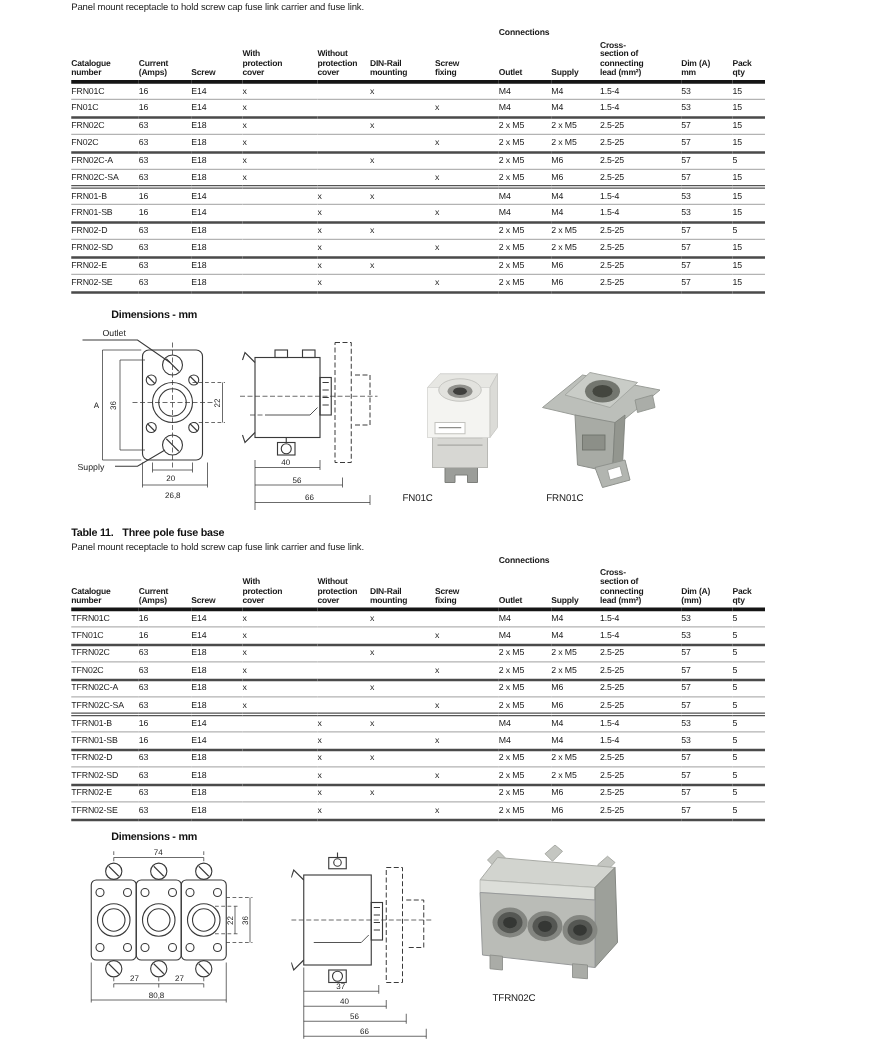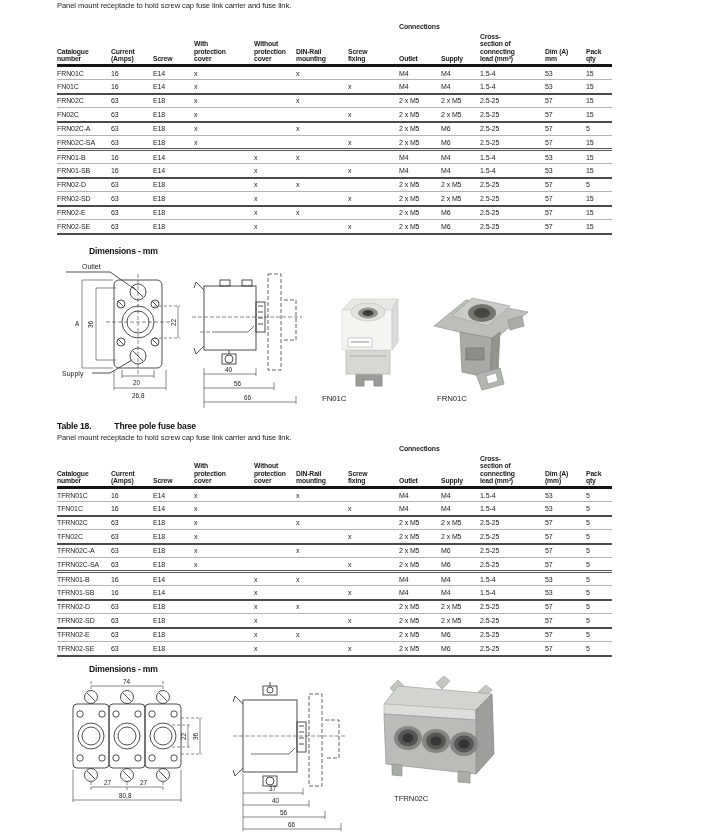--- a/index.html
+++ b/index.html
@@ -3,21 +3,21 @@
 <meta charset="utf-8">
 <style>
   * { margin:0; padding:0; box-sizing:border-box; }
   html,body { width:706px; height:840px; background:#ffffff; font-family:"Liberation Sans", sans-serif; color:#1a1a1a; }
   .page { position:relative; width:706px; height:840px; overflow:hidden; background:#fff; }
   .abs { position:absolute; }
 
   .intro { font-size:7.6px; letter-spacing:-0.1px; color:#1c1c1c; }
   .sec-heading { font-size:8.6px; font-weight:bold; letter-spacing:-0.2px; color:#111;padding-left:32px; }
   .tbl-title { font-size:8.6px; font-weight:bold; letter-spacing:-0.2px; color:#111; }
-  .tbl-title .t2 { margin-left:23px; }
+  .tbl-title .t2 { margin-left:7px; }
 
   .connections { font-size:6.9px; font-weight:bold; letter-spacing:-0.1px; }
 
   table.spec { border-collapse:collapse; table-layout:fixed; width:555px; }
   table.spec th {
     font-size:6.8px; line-height:7.3px; font-weight:bold; text-align:left;
     vertical-align:bottom; white-space:pre-line; letter-spacing:-0.15px;
     padding:0 1px 2px 0; border-bottom:3px solid #151515;
   }
   table.spec td {
@@ -384,21 +384,21 @@
     <ellipse cx="52" cy="27" rx="8" ry="5" fill="#44463f"></ellipse>
     <polygon points="30,46 62,52 60,92 32,86" fill="#a8aba5" stroke="#8b8e89" stroke-width="0.8"></polygon>
     <polygon points="62,52 70,46 68,86 60,92" fill="#93968f" stroke="#7e817c" stroke-width="0.7"></polygon>
     <rect x="36" y="62" width="18" height="12" fill="#8c8f88" stroke="#6f726b" stroke-width="0.7"></rect>
     <polygon points="46,88 70,82 74,98 52,104" fill="#b2b5b0" stroke="#8f928d" stroke-width="0.8"></polygon>
     <polygon points="56,90 66,87 68,95 58,98" fill="#ffffff" stroke="#9a9d98" stroke-width="0.7"></polygon>
   </svg>
   <div class="abs caption" style="left:437px; top:394px;">FRN01C</div>
 
   <div class="abs tbl-title" style="left:57px; top:421px;">
-    <span>Table 18.</span><span class="t2">Three pole fuse base</span>
+    <span>Table 11.</span><span class="t2">Three pole fuse base</span>
   </div>
   <div class="abs intro" style="left:57px; top:433px;">Panel mount receptacle to hold screw cap fuse link carrier and fuse link.</div>
 
   <div class="abs" style="left:57px; top:442px; width:556px;">
     <div class="abs connections" style="left:342px; top:3px;">Connections</div>
     <table class="spec abs" style="left:0; top:13px;">
       <colgroup>
         <col style="width:54px">
           <col style="width:42px">
           <col style="width:41px">

